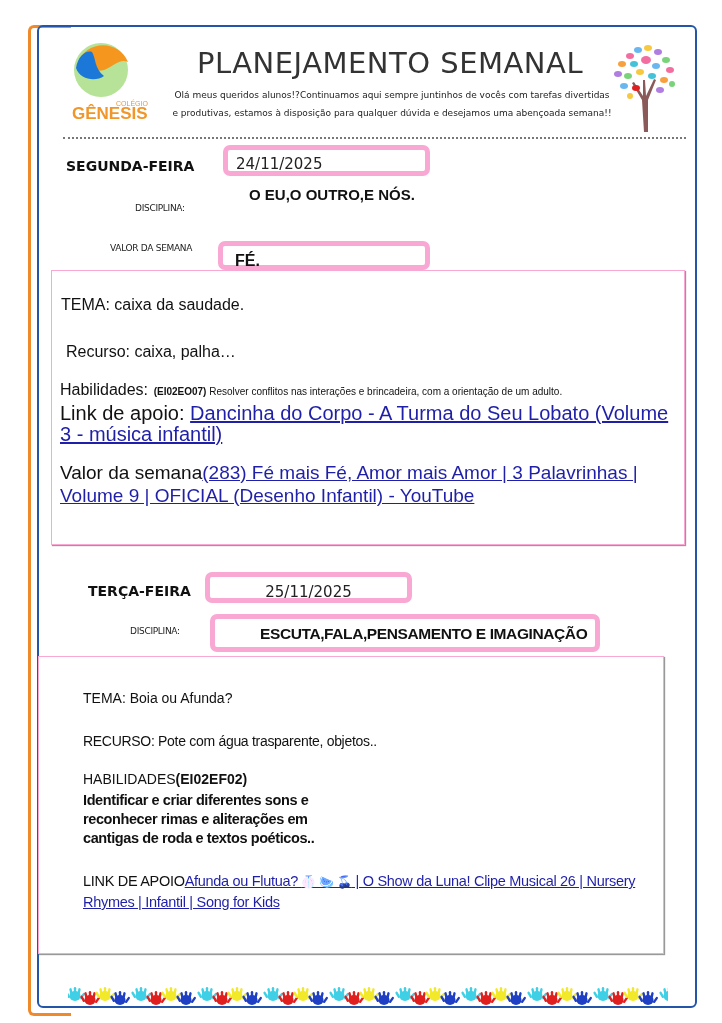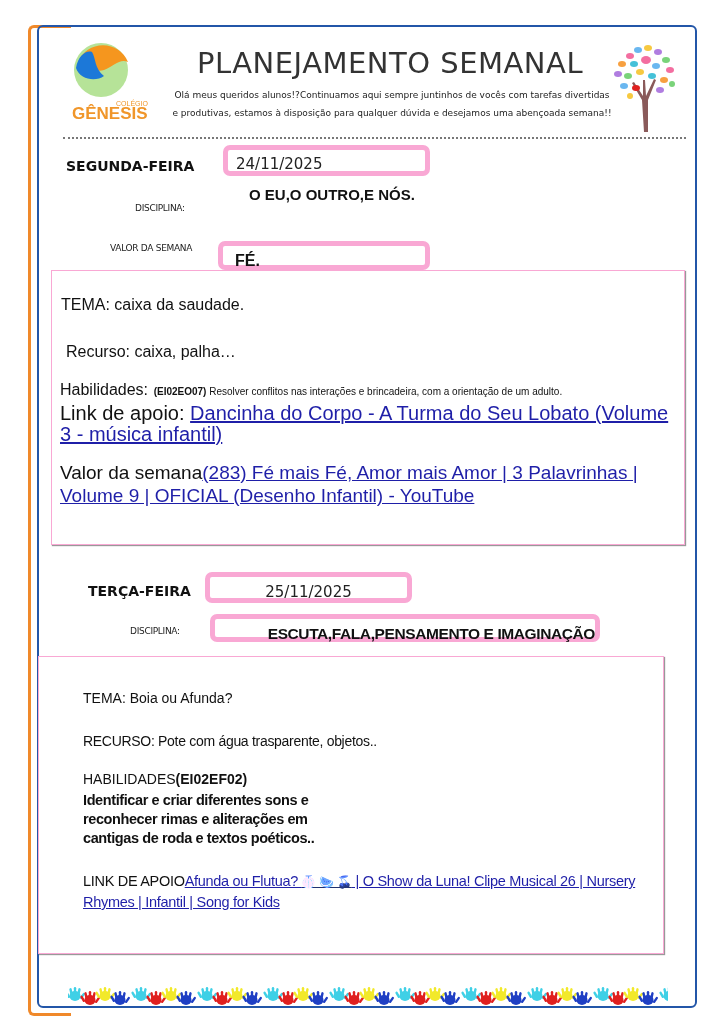--- a/index.html
+++ b/index.html
@@ -96,21 +96,21 @@
   <div class="abs" style="left:8px;top:190px;width:620px;font-size:19px;line-height:23px;">
     <span>Valor da semana</span><a class="lnk">(283) Fé mais Fé, Amor  mais Amor  | 3 Palavrinhas | Volume  9 | OFICIAL (Desenho Infantil) - YouTube</a>
   </div>
 </div>
 
 <div class="abs day-label" style="left:88px;top:583px;">TERÇA-FEIRA</div>
 <div class="abs rbox" style="left:205px;top:572px;width:207px;height:31px;text-align:center;">
   <span class="date-text" style="line-height:31px;">25/11/2025</span>
 </div>
 <div class="abs small-label" style="left:130px;top:626px;">DISCIPLINA:</div>
-<div class="abs rbox" style="left:210px;top:614px;width:390px;height:28px;text-align:right;padding-left:45px;">
+<div class="abs rbox" style="left:210px;top:614px;width:390px;height:38px;text-align:left;padding-left:45px;">
   <span style="font-weight:bold;font-size:15.5px;line-height:30px;letter-spacing:-0.4px;">ESCUTA,FALA,PENSAMENTO E IMAGINAÇÃO</span>
 </div>
 
 <div class="abs content-box" style="left:38px;top:656px;width:626px;height:298px;">
   <div class="abs" style="left:44px;top:33px;font-size:14px;">TEMA: Boia ou Afunda?</div>
   <div class="abs" style="left:44px;top:76px;font-size:14px;letter-spacing:-0.3px;">RECURSO: Pote com água trasparente, objetos..</div>
   <div class="abs" style="left:44px;top:114px;font-size:14px;">
     <span>HABILIDADES</span><b>(EI02EF02)</b>
   </div>
   <div class="abs" style="left:44px;top:134px;width:232px;font-size:14.5px;font-weight:bold;line-height:19px;letter-spacing:-0.4px;">

